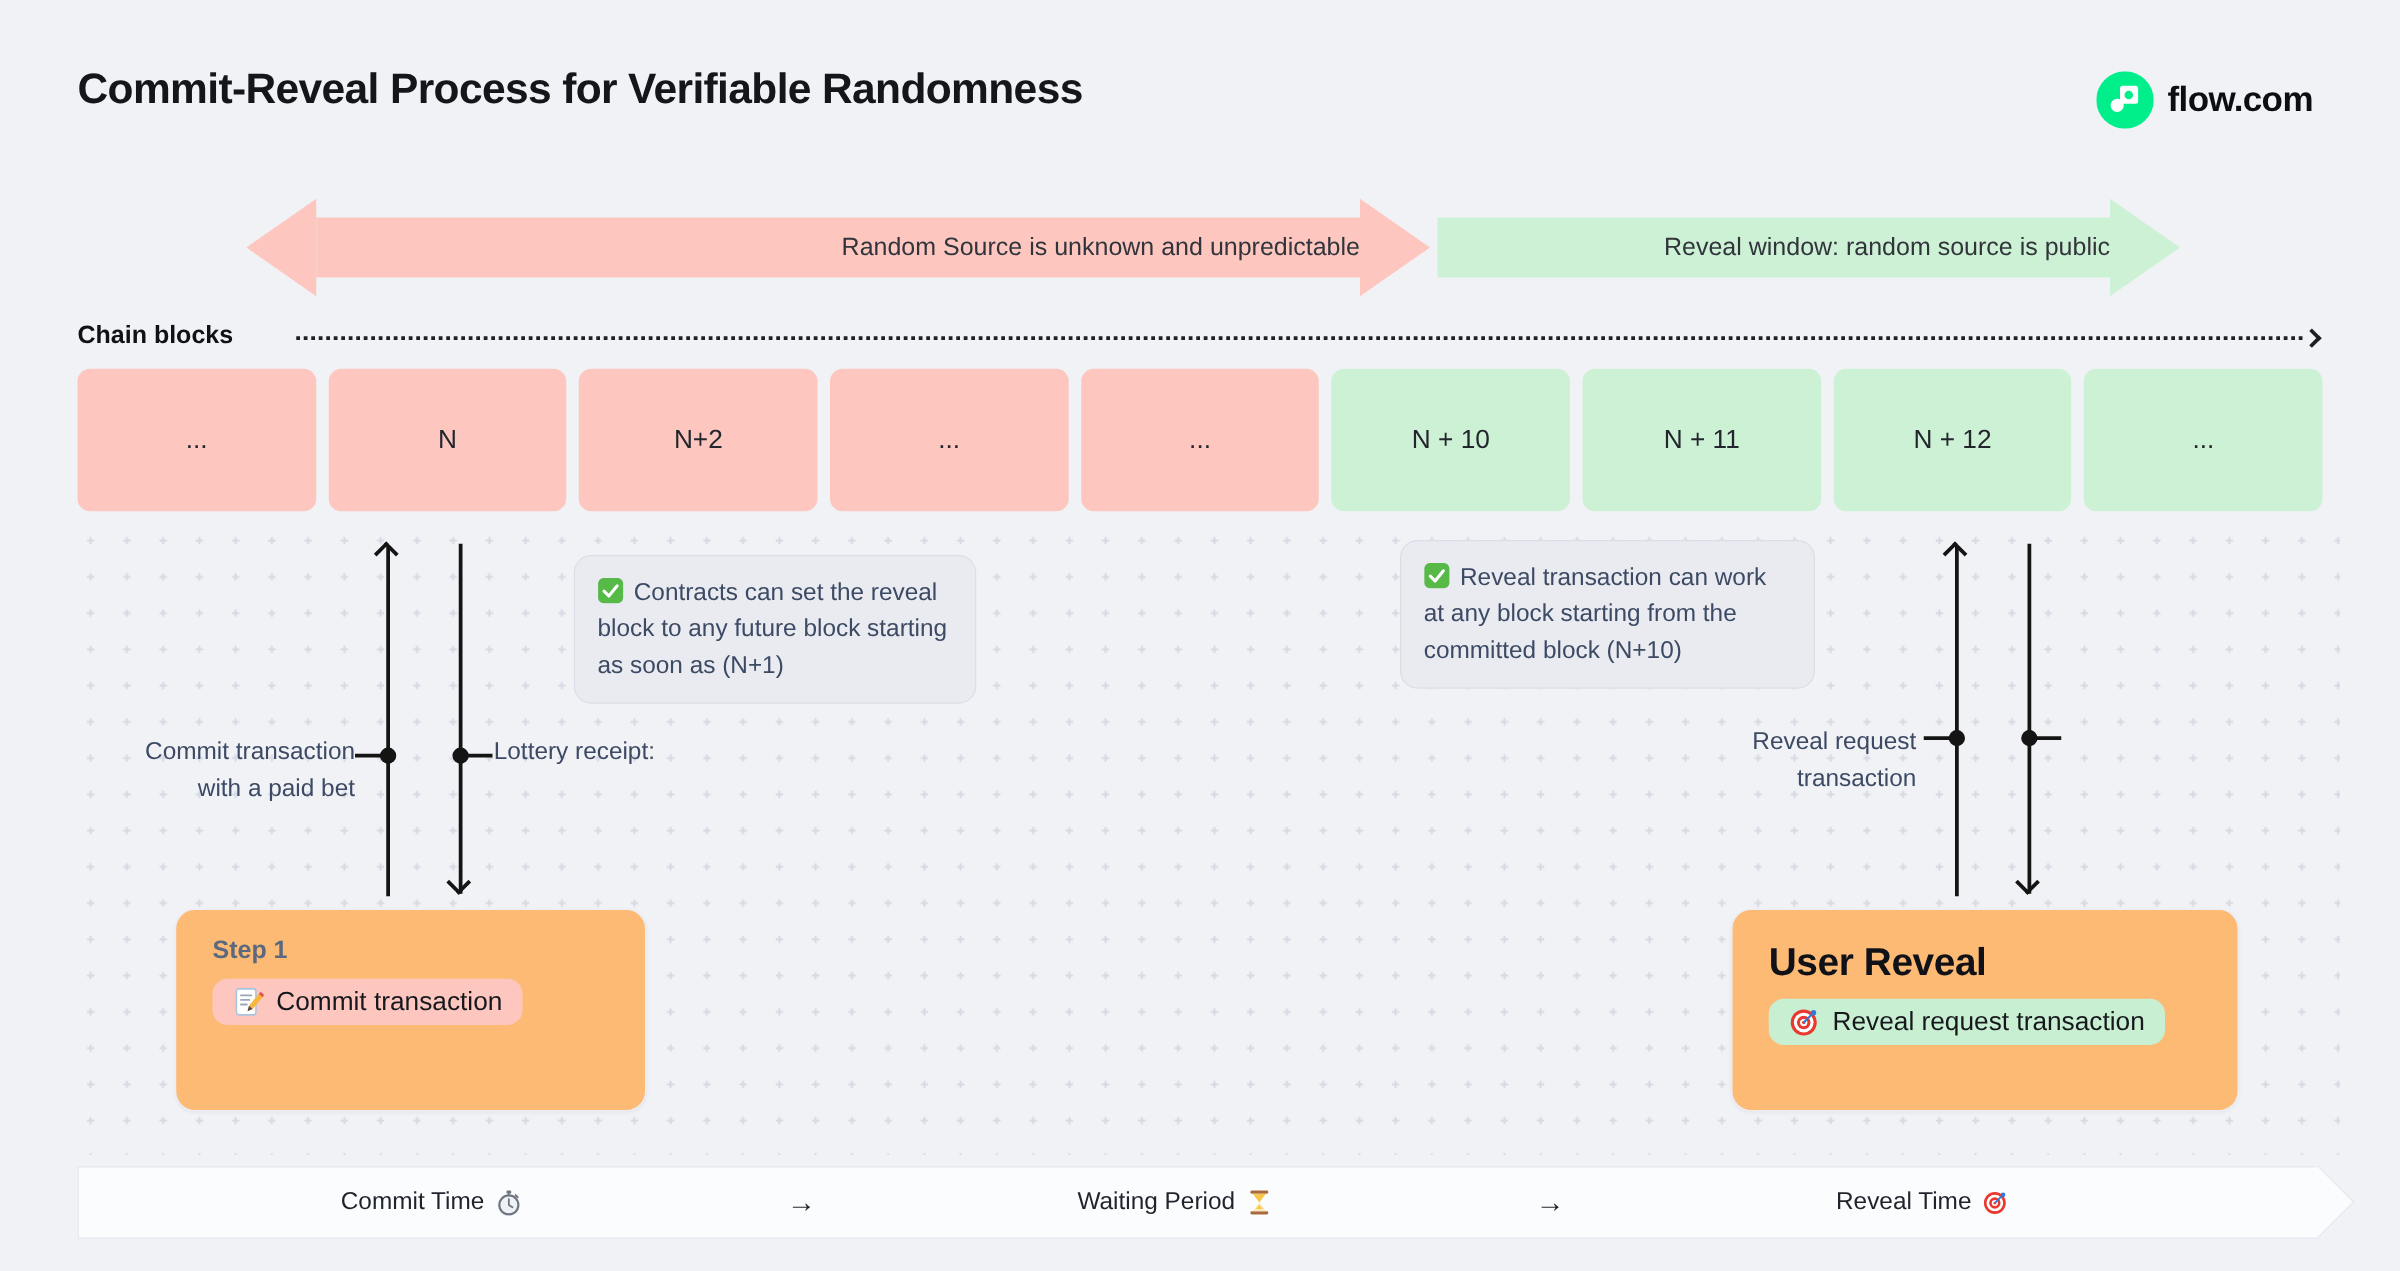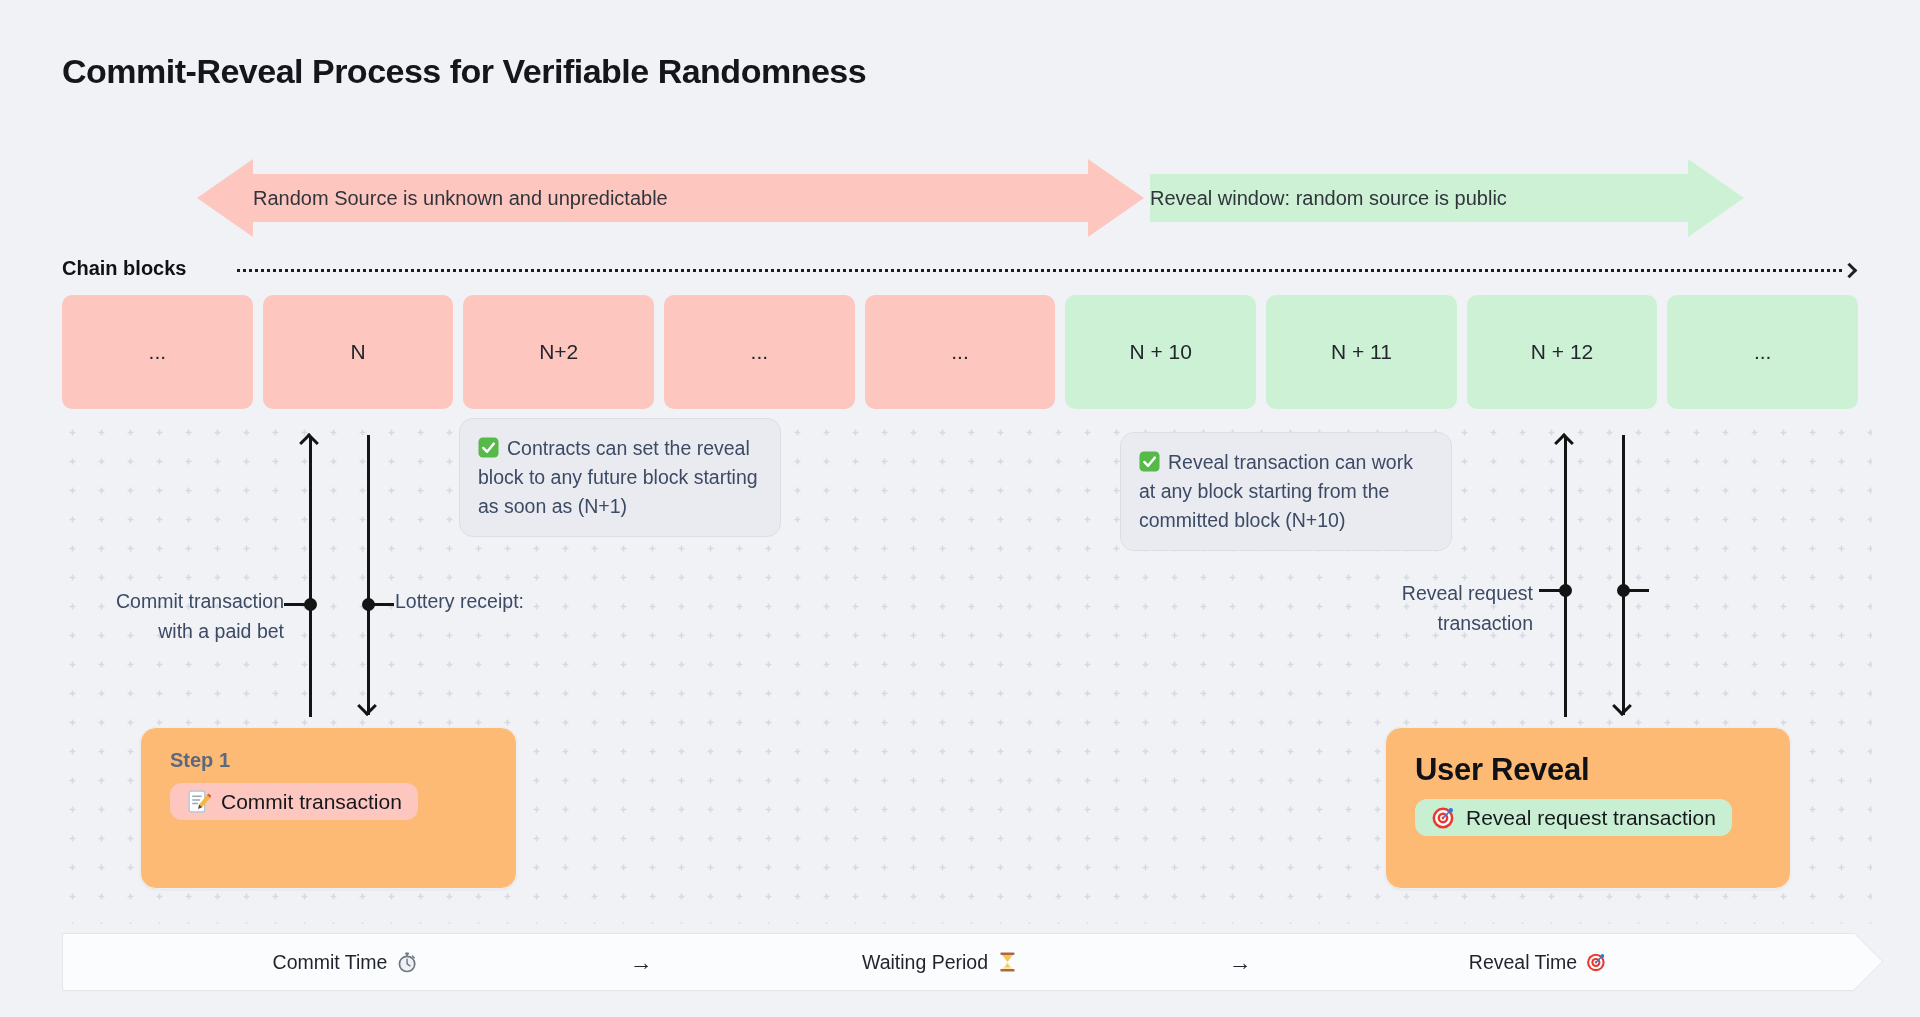--- a/index.html
+++ b/index.html
@@ -15,21 +15,21 @@
     font-size:34px; font-weight:700; letter-spacing:-0.5px; color:#14161b;
   }
   .brand { position:absolute; left:1677px; top:57px; display:flex; align-items:center; gap:11px; cursor:pointer; }
   .brand-mark { width:46px; height:46px; display:block; }
   .brand-text { font-size:28px; font-weight:800; color:#0c0e13; letter-spacing:-0.5px; }
 
   
   .dots-layer { position:absolute; left:58px; top:418px; }
 
   
-  .banner-body { position:absolute; top:174px; height:48px; display:flex; align-items:center; justify-content:flex-start; }
+  .banner-body { position:absolute; top:174px; height:48px; display:flex; align-items:center; justify-content:flex-end; }
   .banner-red-body   { left:253px;  width:835px; background:#fdc7c0; }
   .banner-green-body { left:1150px; width:538px; background:#cdf1d5; }
   .banner-label { font-size:20px; font-weight:500; color:#31343b; }
   .head { position:absolute; top:159px; width:0; height:0;
           border-top:39px solid transparent; border-bottom:39px solid transparent; }
   .head-left  { left:197px;  border-right:56px solid #fdc7c0; }
   .head-right-red   { left:1088px; border-left:56px solid #fdc7c0; }
   .head-right-green { left:1688px; border-left:56px solid #cdf1d5; }
 
   
@@ -41,21 +41,21 @@
   
   .blocks { position:absolute; left:62px; top:295px; width:1796px; height:114px; display:flex; gap:10px; }
   .block { flex:1; border-radius:10px; display:flex; align-items:center; justify-content:center;
            font-size:21px; font-weight:500; color:#23262c; }
   .block.commit { background:#fdc7c0; }
   .block.reveal { background:#cdf1d5; }
 
   
   .note { position:absolute; background:#e9ebf1; border:1px solid #dbdee7; border-radius:14px;
           padding:15px 18px; font-size:19.5px; line-height:29px; font-weight:500; color:#3c4a64; }
-  .note-1 { left:459px; top:418px; width:322px; }
+  .note-1 { left:459px; top:444px; width:322px; }
   .note-2 { left:1120px; top:432px; width:332px; }
   .note-check { display:inline-block; width:21px; height:21px; vertical-align:-3px; margin-right:8px; }
 
   
   .vline { position:absolute; width:3px; background:#141414; }
   .chev-up, .chev-down { position:absolute; width:14px; height:14px; }
   .chev-up   { border-left:3.5px solid #141414; border-top:3.5px solid #141414; transform:rotate(45deg); }
   .chev-down { border-right:3.5px solid #141414; border-bottom:3.5px solid #141414; transform:rotate(45deg); }
   .dot { position:absolute; width:13px; height:13px; border-radius:50%; background:#141414; }
   .dash { position:absolute; height:3px; width:22px; background:#141414; }
@@ -91,20 +91,29 @@
              font-size:19.5px; font-weight:500; color:#1f232b; white-space:nowrap; }
   .tl-sep { font-size:23px; font-weight:500; }
   .tl-icon { width:21px; height:21px; display:block; }
 </style>
 </head>
 <body>
 
 <div class="stage">
 
   <div class="title">Commit-Reveal Process for Verifiable Randomness</div>
+  <div class="brand">
+    <svg class="brand-mark" viewBox="0 0 46 46">
+      <circle cx="23" cy="23" r="23" fill="#00ef8b"></circle>
+      <rect x="19" y="11.5" width="14.5" height="14.5" rx="2" fill="#ffffff"></rect>
+      <rect x="11.5" y="22" width="10.5" height="10.5" rx="5.2" fill="#ffffff"></rect>
+      <circle cx="26" cy="19" r="3.4" fill="#00ef8b"></circle>
+    </svg>
+    <span class="brand-text">flow.com</span>
+  </div>
 
   <svg class="dots-layer" width="1814" height="506">
     <defs>
       <pattern id="plusPat" width="29" height="29" patternUnits="userSpaceOnUse">
         <path d="M14.5 11.5v6 M11.5 14.5h6" stroke="#d6d9e3" stroke-width="1.6"></path>
       </pattern>
     </defs>
     <rect width="1814" height="506" fill="url(#plusPat)"></rect>
   </svg>
 

